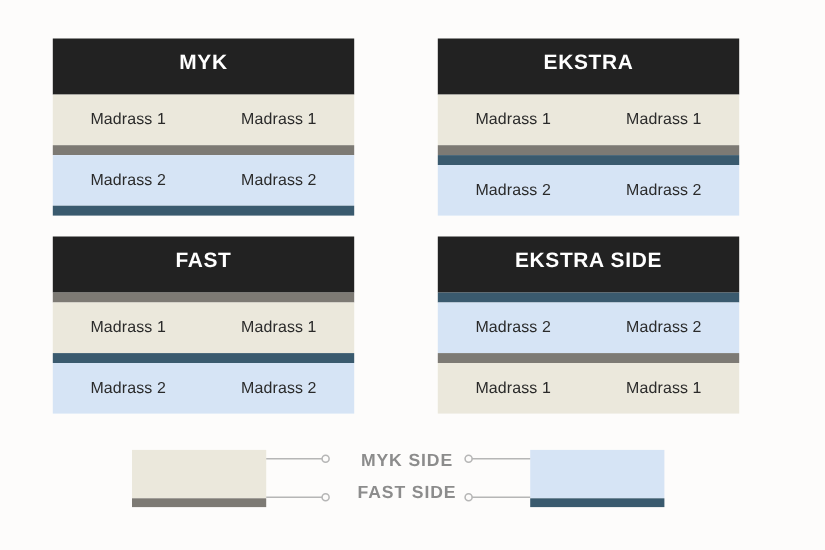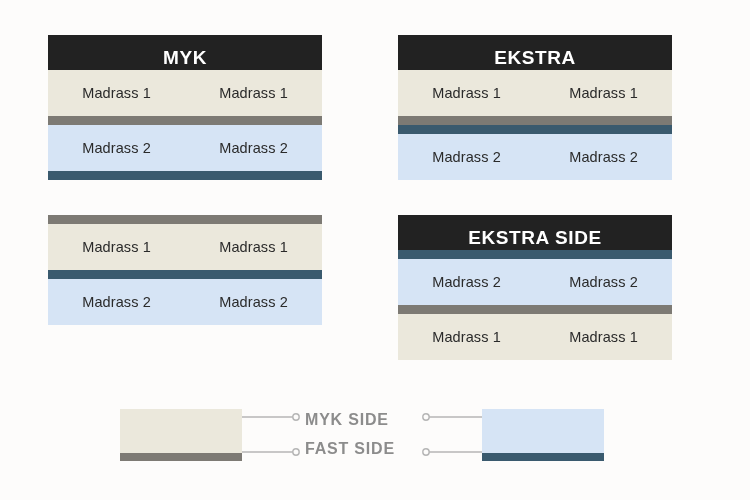--- a/index.html
+++ b/index.html
@@ -35,21 +35,21 @@
   .card.row-bottom { top: 215px; }
 
   .card-header {
     background: #222222;
     color: #FFFFFF;
     font-size: 19px;
     font-weight: bold;
     letter-spacing: 0.6px;
     text-align: center;
     line-height: 45px;
-    height: 35px;
+    height: 51px;
     overflow: hidden;
     white-space: nowrap;
   }
 
   
   .band {
     display: flex;
     align-items: center;
     height: 46px;
   }
@@ -95,21 +95,21 @@
   .legend-swatch.right .fill { background: #D6E4F5; }
   .legend-swatch.right .foot { background: #3A5A6E; }
 
   .legend-label {
     position: absolute;
     font-size: 16px;
     font-weight: bold;
     color: #8C8C8C;
     letter-spacing: 0.8px;
     white-space: nowrap;
-    text-align: left;
+    text-align: center;
     width: 130px;
     left: 305px;
   }
   .legend-label.myk  { top: 411px; }
   .legend-label.fast { top: 440px; }
 
   .connector-svg {
     position: absolute;
     left: 0; top: 0;
     width: 750px;
@@ -144,20 +144,21 @@
     </div>
     <div class="stripe gray"></div>
     <div class="stripe darkblue"></div>
     <div class="band blue">
       <span class="band-cell">Madrass 2</span>
       <span class="band-cell">Madrass 2</span>
     </div>
   </div>
 
   <div class="card col-left row-bottom">
+    <div class="card-header">FAST</div>
     <div class="stripe gray"></div>
     <div class="band beige">
       <span class="band-cell">Madrass 1</span>
       <span class="band-cell">Madrass 1</span>
     </div>
     <div class="stripe darkblue"></div>
     <div class="band blue">
       <span class="band-cell">Madrass 2</span>
       <span class="band-cell">Madrass 2</span>
     </div>

